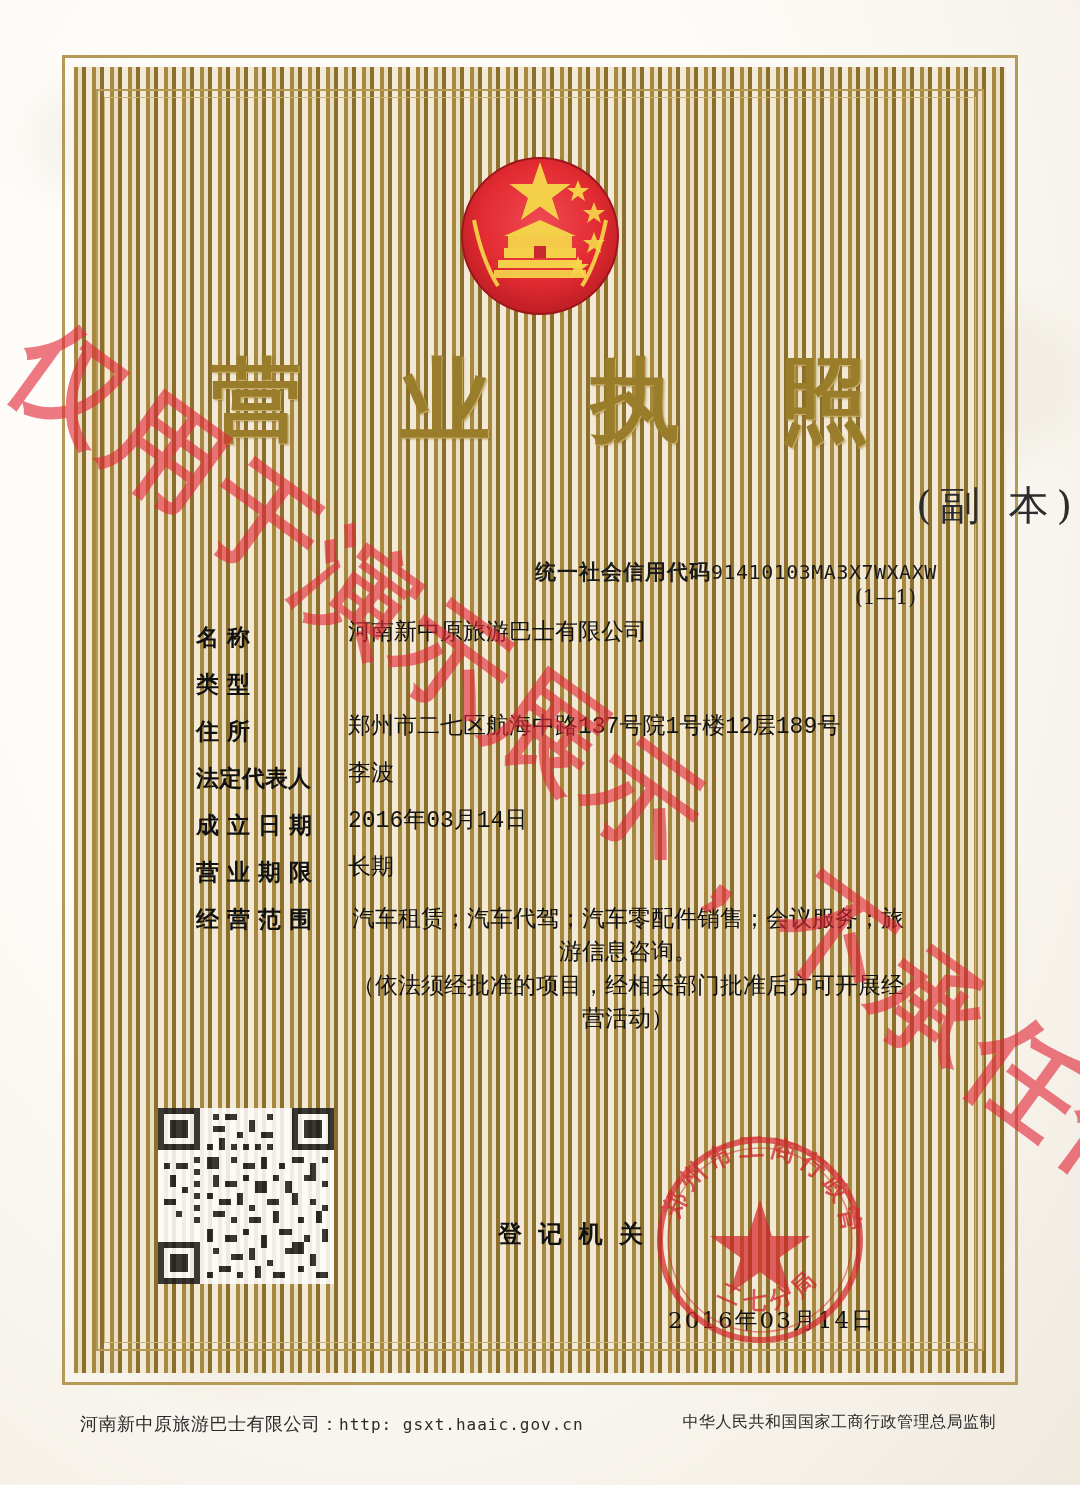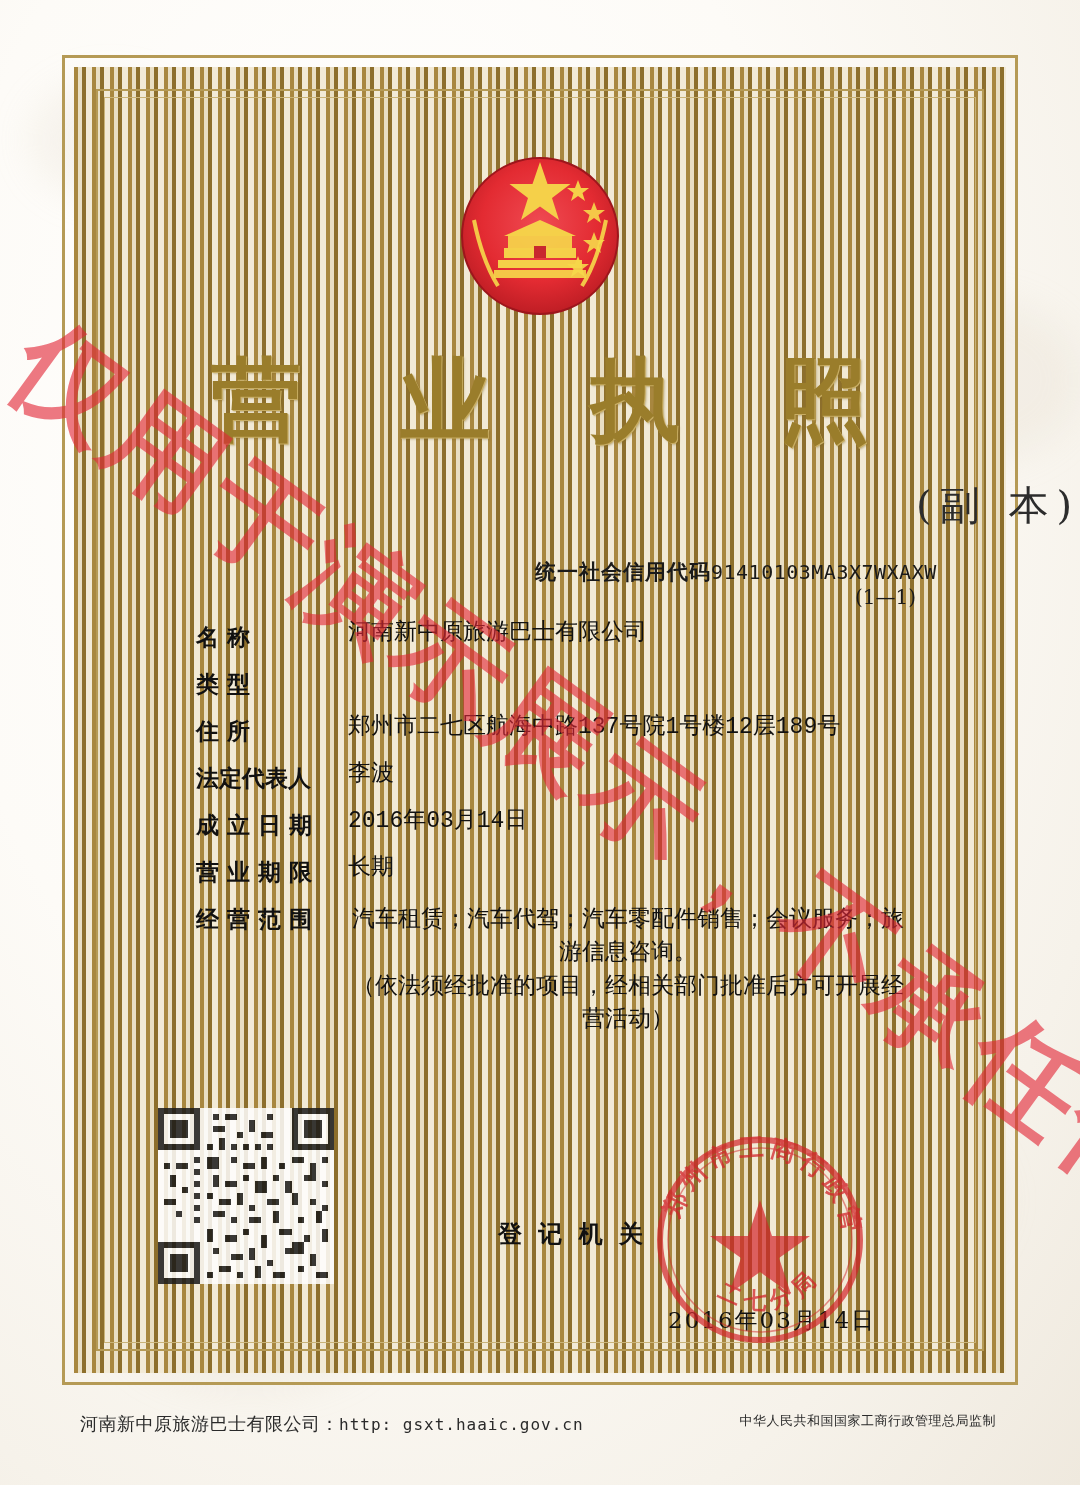--- a/index.html
+++ b/index.html
@@ -230,21 +230,21 @@
   }
   #footer-left .url {
     font-family: "DejaVu Sans Mono", "Liberation Mono", monospace;
     font-size: 16px;
     letter-spacing: 1px;
   }
   #footer-right {
     position: absolute;
     right: 84px;
     top: 1412px;
-    font-size: 13px;
+    font-size: 16px;
     color: #2a2a2a;
     letter-spacing: 0.5px;
   }
 
   
   #watermark {
     position: absolute;
     left: 40px;
     top: 150px;
     width: 960px;

